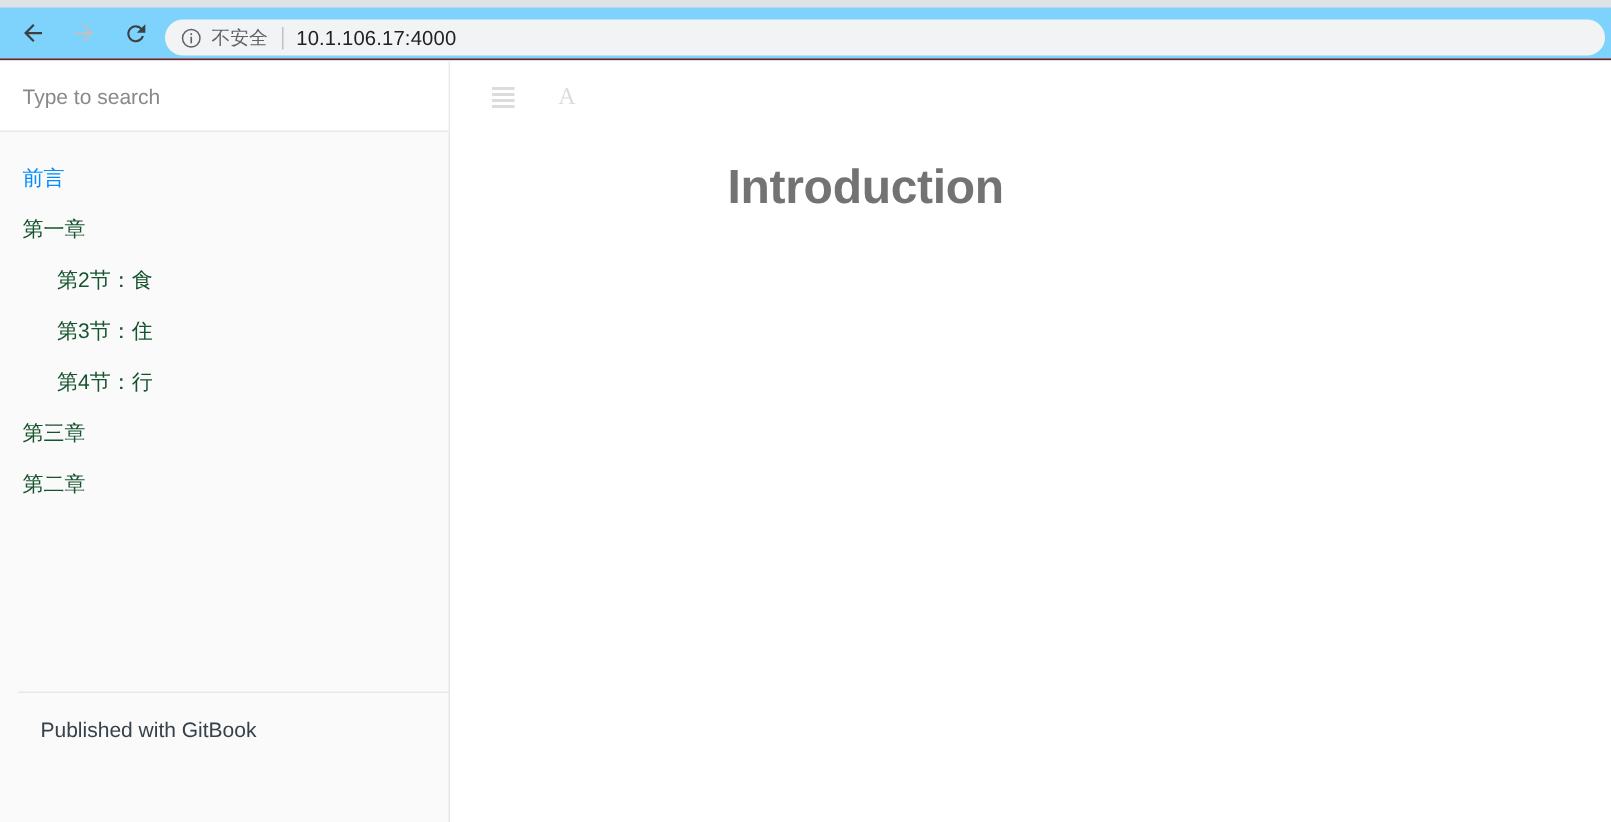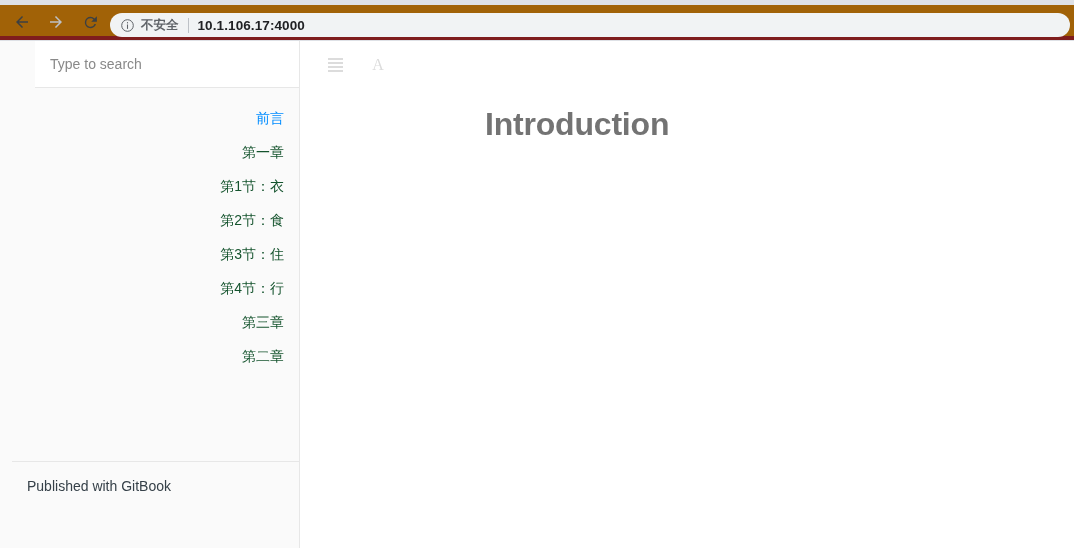--- a/index.html
+++ b/index.html
@@ -29,24 +29,23 @@
     left: 0; top: 0;
     width: 1074px;
     height: 5px;
     background: #dee1e6;
   }
   #toolbar {
     position: absolute;
     left: 0; top: 5px;
     width: 1074px;
     height: 35px;
-    background: #a16207;
-    border-bottom: 4px solid #7f1d1d;
-    box-sizing: border-box;
-    font-weight: bold;
+    background: #7dd3fc;
+    border-bottom: 1px solid #7f1d1d;
+    box-sizing: border-box;
   }
   .nav-btn {
     position: absolute;
     top: 3px;
     width: 28px;
     height: 28px;
     display: flex;
     align-items: center;
     justify-content: center;
     border-radius: 50%;
@@ -108,21 +107,20 @@
 
   
   #sidebar {
     position: absolute;
     left: 0; top: 0;
     width: 300px;
     height: 507px;
     background: #fafafa;
     border-right: 1px solid #e7e7e7;
     box-sizing: border-box;
-    padding-left: 35px;
   }
   #search-box {
     height: 47px;
     background: #ffffff;
     border-bottom: 1px solid #e7e7e7;
     box-sizing: border-box;
     display: flex;
     align-items: center;
   }
   #search-input {
@@ -133,21 +131,20 @@
     font-family: "Liberation Sans", "DejaVu Sans", sans-serif;
     font-size: 14px;
     color: #364149;
     padding: 0 15px;
     box-sizing: border-box;
   }
   #search-input::placeholder { color: #898989; opacity: 1; }
 
   #summary-nav {
     padding-top: 13px;
-    text-align: right;
   }
   .nav-item {
     display: block;
     font-size: 14px;
     line-height: 1;
     color: #14532d;
     padding: 10px 15px;
     text-decoration: none;
   }
   .nav-item.active { color: #008cff; }
@@ -266,21 +263,20 @@
 
   <div id="sidebar">
 
     <div id="search-box">
       <input id="search-input" type="text" placeholder="Type to search" style="">
     </div>
 
     <nav id="summary-nav">
       <a class="nav-item active" href="#">前言</a>
       <a class="nav-item" href="#">第一章</a>
-      <a class="nav-item level-2" href="#">第1节：衣</a>
       <a class="nav-item level-2" href="#">第2节：食</a>
       <a class="nav-item level-2" href="#">第3节：住</a>
       <a class="nav-item level-2" href="#">第4节：行</a>
       <a class="nav-item" href="#">第三章</a>
       <a class="nav-item" href="#">第二章</a>
     </nav>
 
     <div id="sidebar-footer">
       <a id="gitbook-link" href="#">Published with GitBook</a>
     </div>

